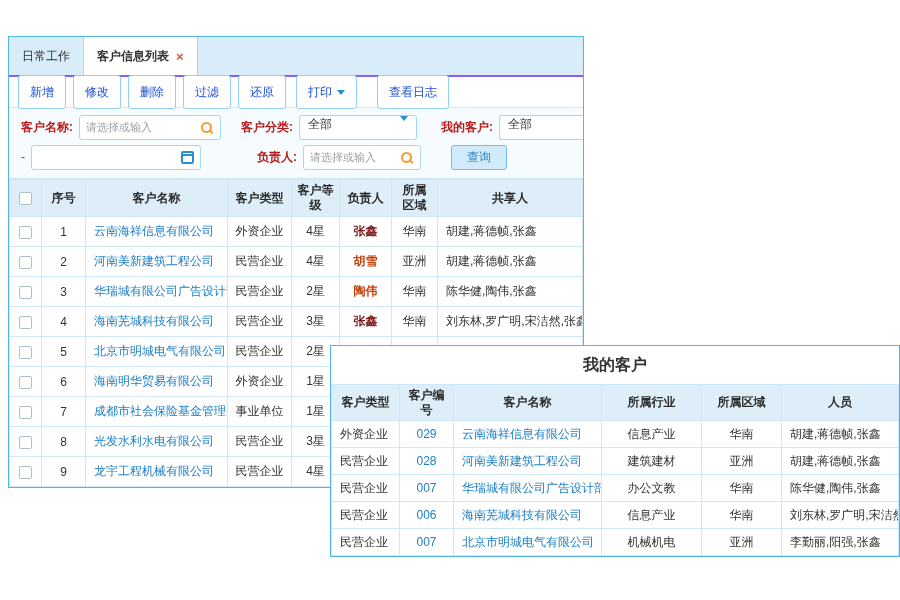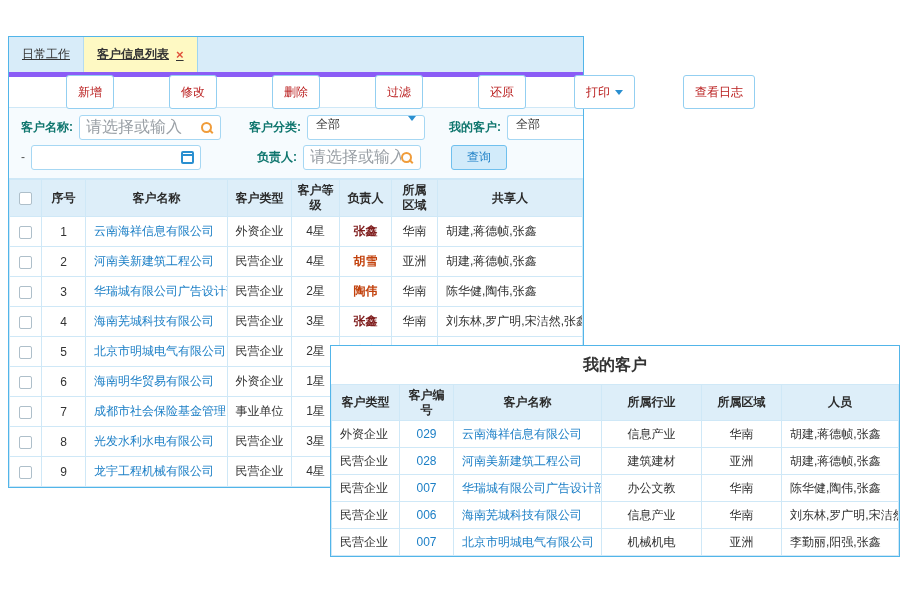--- a/index.html
+++ b/index.html
@@ -7,39 +7,39 @@
   body{
     position:relative;background:#ffffff;
     font-family:"Liberation Sans","DejaVu Sans",sans-serif;
     font-size:12px;color:#333;overflow:hidden;
   }
   .panel{position:absolute;background:#fff;border:1px solid #52b5e9;}
   .main-panel{left:8px;top:36px;width:576px;}
   .my-panel{left:330px;top:345px;width:570px;}
 
   
-  .tabbar{display:flex;background:#d8ecf9;height:40px;align-items:stretch;border-bottom:5px solid #8b5cf6;text-decoration:underline;}
+  .tabbar{display:flex;background:#d8ecf9;height:40px;align-items:stretch;border-bottom:2px solid #8b5cf6;}
   .tab{display:flex;align-items:center;padding:0 13px;color:#333;cursor:pointer;border-right:1px solid #b5dcf2;}
-  .tab.active{background:#fef9c3;font-weight:bold;border-right:1px solid #9ed5f2;}
+  .tab.active{background:#ffffff;font-weight:bold;border-right:1px solid #9ed5f2;}
   .tab .close{color:#e0523c;margin-left:7px;font-weight:bold;font-size:13px;line-height:1;}
 
   
   .toolbar{display:flex;align-items:center;height:31px;padding:0 9px;border-bottom:1px solid #cfe8f7;}
   .tgroup{display:flex;gap:7px;}
   .btn{height:23px;padding:16px 11px;background:#fff;border:1px solid #93cff1;border-radius:3px;
-       color:#b91c1c;font-size:12px;display:inline-flex;align-items:center;gap:5px;cursor:pointer;white-space:nowrap;margin-left:48px;}
+       color:#1d4ed8;font-size:12px;display:inline-flex;align-items:center;gap:5px;cursor:pointer;white-space:nowrap;}
   .gap{width:10px;}
   .caret{width:0;height:0;border-left:4px solid transparent;border-right:4px solid transparent;border-top:5px solid #2a8fd0;display:inline-block;}
 
   
   .filters{background:#f6fbfe;border-bottom:1px solid #cfe8f7;padding:4px 0 6px;}
   .frow{display:flex;align-items:center;height:30px;padding-left:12px;}
-  .flabel{font-weight:bold;color:#0f766e;margin-right:6px;white-space:nowrap;}
+  .flabel{font-weight:bold;color:#b91c1c;margin-right:6px;white-space:nowrap;}
   .fld{display:flex;align-items:center;height:25px;background:#fff;border:1px solid #a6d7f3;border-radius:3px;padding:0 6px;}
-  .fld input{border:none;outline:none;flex:1;font-size:16px;color:#0f766e;min-width:0;background:transparent;}
+  .fld input{border:none;outline:none;flex:1;font-size:11px;color:#0f766e;min-width:0;background:transparent;}
   .fld input::placeholder{color:#9aa0a6;}
   .sel{display:flex;justify-content:space-between;height:25px;background:#fff;
        border:1px solid #a6d7f3;border-radius:3px;padding:0 8px;color:#333;cursor:pointer;}
   .query-btn{height:25px;padding:0 15px;background:#d2ebfa;border:1px solid #6fc0ee;border-radius:3px;
        color:#1c7fc6;font-size:12px;margin-left:30px;cursor:pointer;}
   
   .mag{position:relative;width:13px;height:13px;display:inline-block;flex:none;}
   .mag::before{content:'';position:absolute;width:7px;height:7px;border:2px solid #f09c3a;border-radius:50%;left:0;top:1px;}
   .mag::after{content:'';position:absolute;width:2px;height:5px;background:#f09c3a;transform:rotate(-45deg);left:9px;top:8px;}
   
@@ -99,21 +99,21 @@
     <button class="btn">查看日志</button>
   </div>
 
   <div class="filters">
     <div class="frow">
       <span class="flabel">客户名称:</span>
       <div class="fld" style="width:142px;">
         <input placeholder="请选择或输入" style="">
         <span class="mag"></span>
       </div>
-      <span class="flabel" style="margin-left:28px;">客户分类:</span>
+      <span class="flabel" style="margin-left:20px;">客户分类:</span>
       <div class="sel" style="width:118px;">
         <span>全部</span>
         <span class="caret"></span>
       </div>
       <span class="flabel" style="margin-left:24px;">我的客户:</span>
       <div class="sel" style="flex:1;border-right:none;border-radius:3px 0 0 3px;">
         <span>全部</span>
       </div>
     </div>
     <div class="frow">

